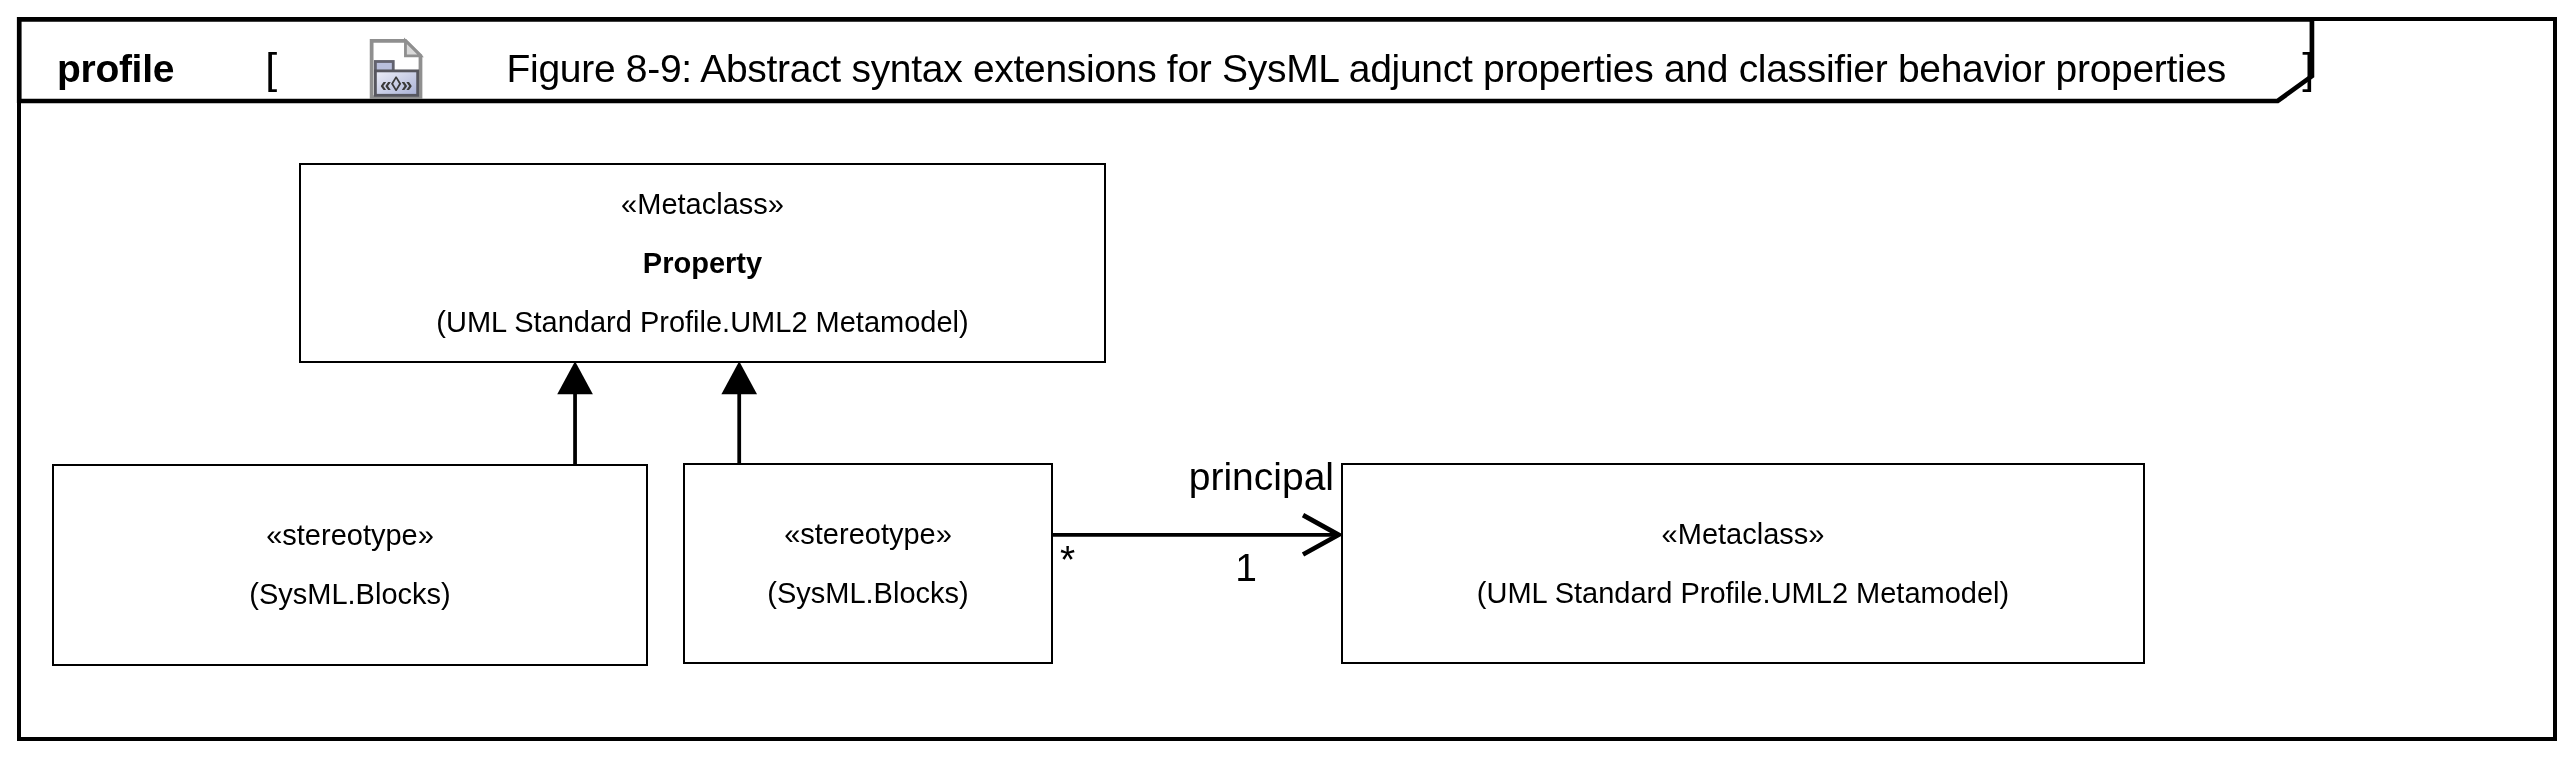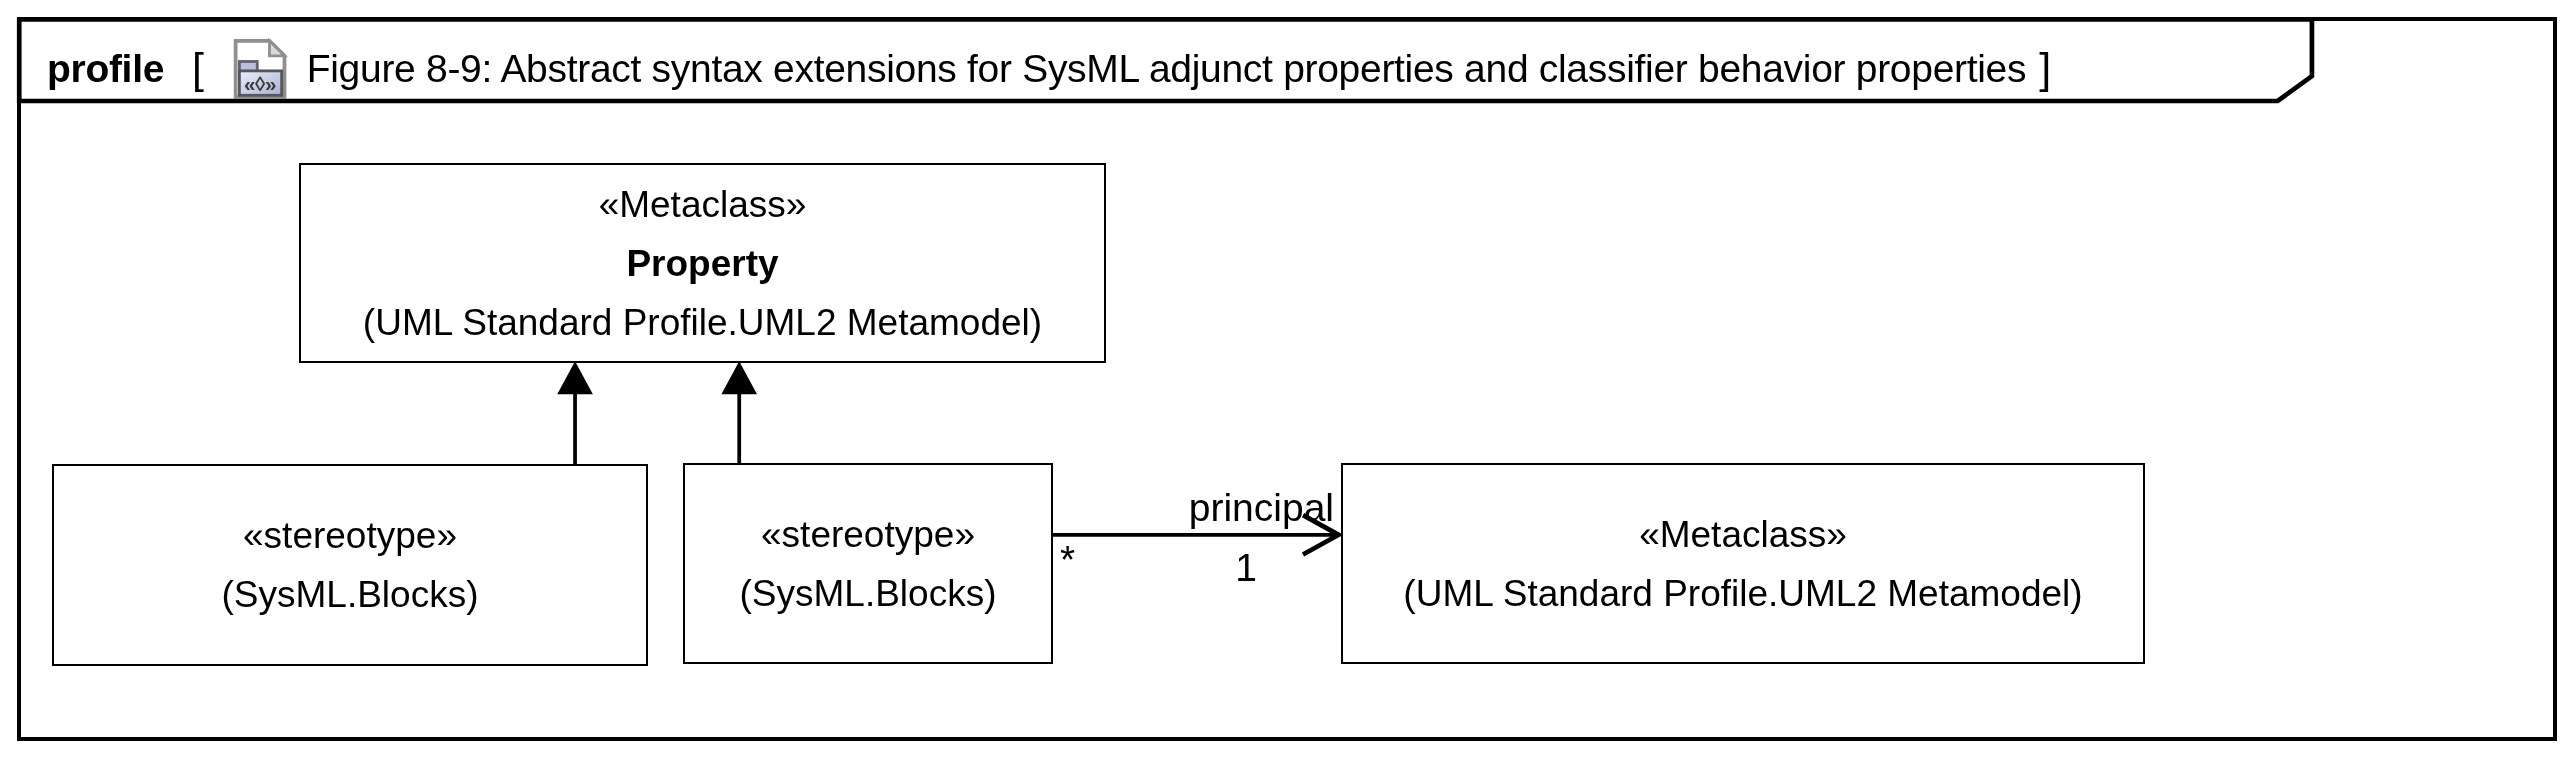--- a/index.html
+++ b/index.html
@@ -7,37 +7,37 @@
     position:relative; width:2576px; height:762px; background:#ffffff;
     font-family:"Liberation Sans", sans-serif; color:#000000; overflow:hidden;
   }
   .frame {
     position:absolute; left:17px; top:17px; width:2540px; height:724px;
     border:4.7px solid #000000; box-sizing:border-box; background:transparent;
   }
   svg.overlay { position:absolute; left:0; top:0; width:2576px; height:762px; }
   .header {
     position:absolute; left:17px; top:17px; width:2297px; height:103px;
-    box-sizing:border-box; display:flex; align-items:center; padding-left:30px;
-    font-size:39px; letter-spacing:-0.3px; white-space:nowrap;
+    box-sizing:border-box; display:flex; align-items:center; padding-left:40px;
+    font-size:39px; letter-spacing:-0.3px; white-space:nowrap;justify-content:space-between;
   }
   .kw { font-weight:bold; margin-right:28px; }
   .bracket { margin-right:26px; font-size:43px; }
   .bracket.close { margin:0 0 0 13px; }
   .diagicon { width:62px; height:68px; margin-right:15px; flex:0 0 auto; }
   .node {
     position:absolute; background:#ffffff; border:2.8px solid #000000;
     box-sizing:border-box; display:flex; flex-direction:column;
     justify-content:center; align-items:center; text-align:center;
-    font-size:37px; line-height:59px; white-space:nowrap;
+    font-size:29px; line-height:59px; white-space:nowrap;
   }
   .node .name { font-weight:bold;text-align:center; }
   .node.abstract .name { font-style:italic; }
   .edge-label { position:absolute; font-size:39px; line-height:43px; }
-  .lbl-principal { left:1167px; top:486px; width:167px; text-align:right; }
+  .lbl-principal { left:1167px; top:455px; width:167px; text-align:right; }
   .lbl-star { left:1060px; top:538px; }
   .lbl-one { left:1231px; top:546px; width:30px; text-align:center; }
 </style>
 </head>
 <body>
 
 <div class="canvas">
 
   <div class="frame"></div>
 

